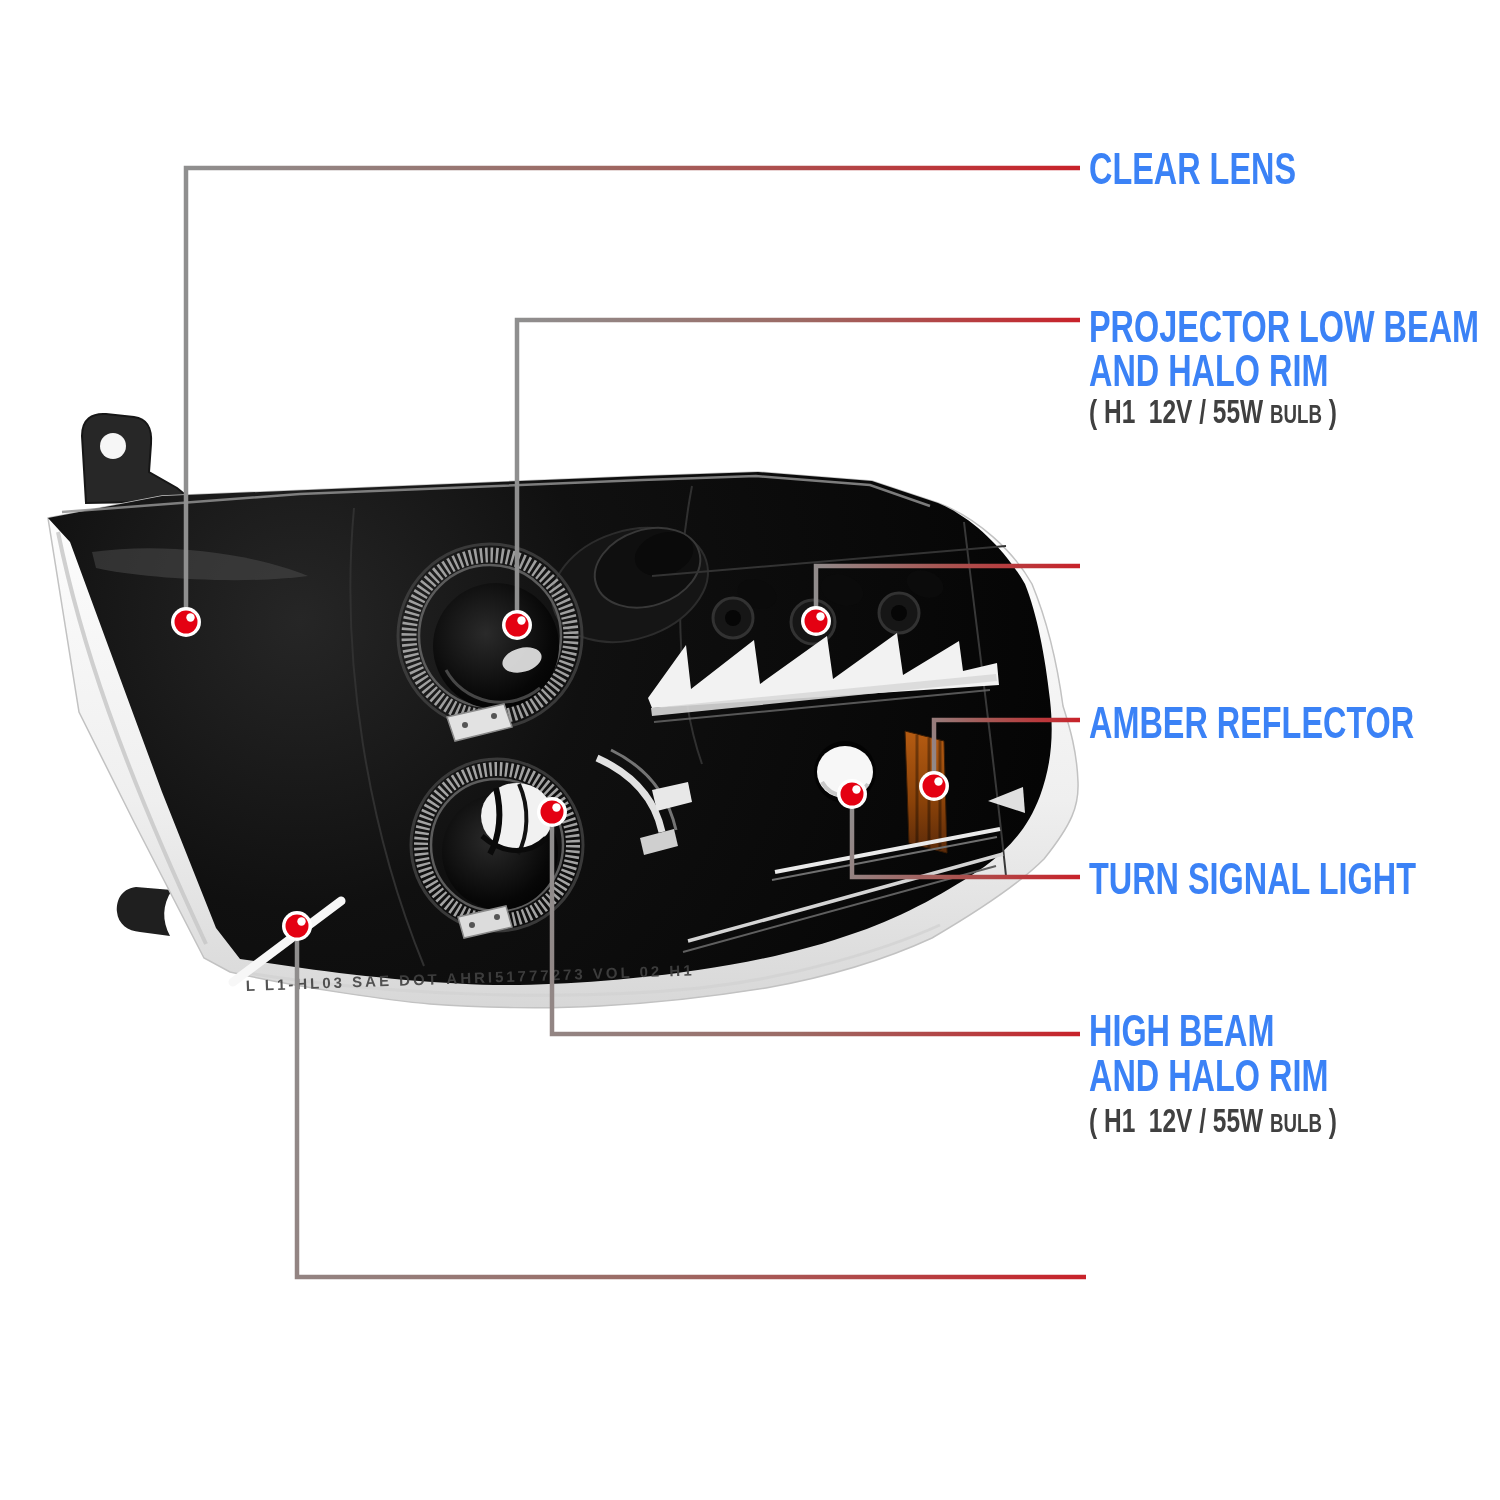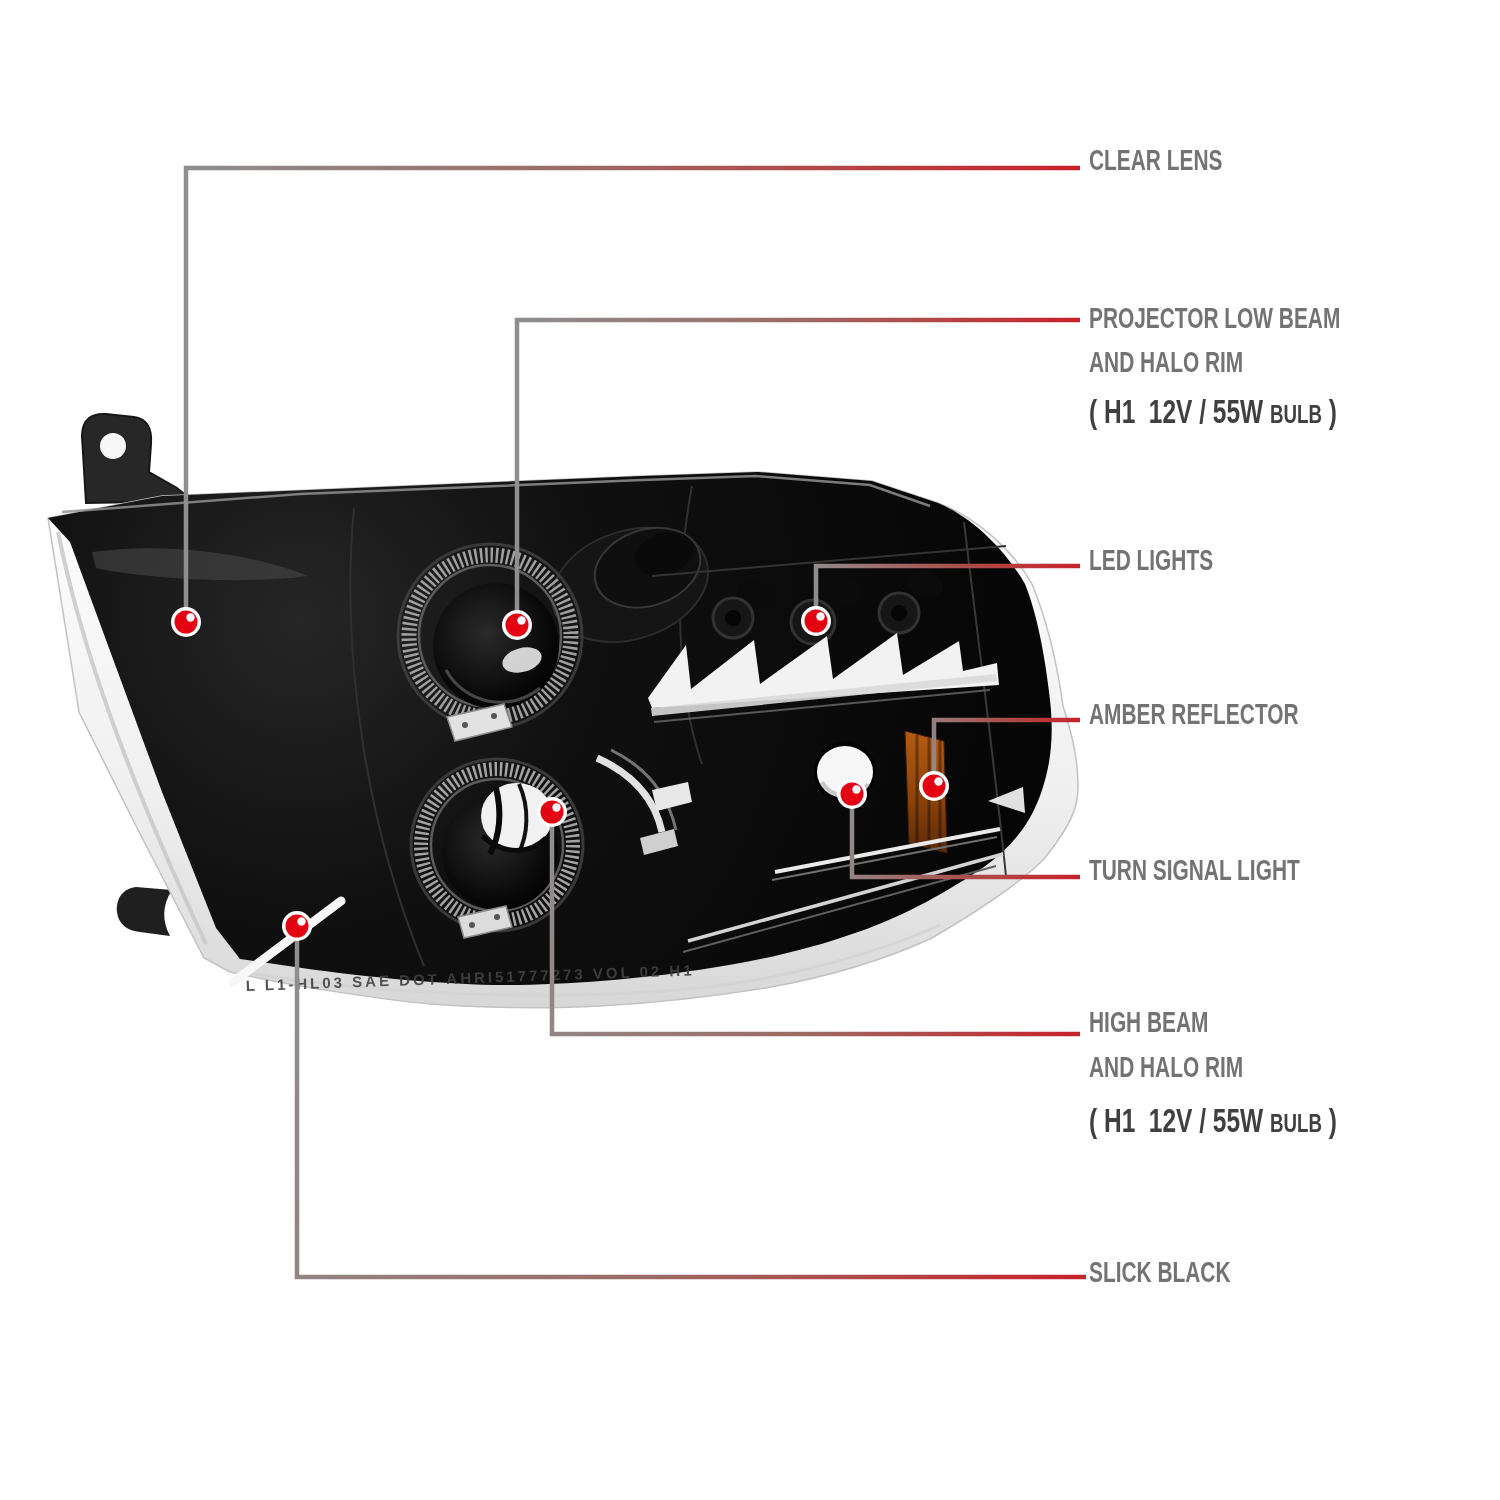--- a/index.html
+++ b/index.html
@@ -5,21 +5,21 @@
   html,body{margin:0;padding:0;}
   body{
     width:1500px;height:1500px;position:relative;overflow:hidden;
     background:#ffffff;
     font-family:"Liberation Sans", sans-serif;
   }
   .stage{position:absolute;inset:0;width:1500px;height:1500px;}
   svg.art{position:absolute;left:0;top:0;}
   .lbl{
     position:absolute;left:1089px;
-    font-weight:bold;font-size:29px;line-height:1;color:#737373;
+    font-weight:bold;font-size:45px;line-height:1;color:#3b82f6;
     white-space:nowrap;
   }
   .cond{display:inline-block;transform:scaleX(.72);transform-origin:0 50%;white-space:pre;}
   .spec{font-size:34px;color:#404040;}
   .spec .bulb{font-size:26px;}
 </style>
 </head>
 <body>
 
 <div class="stage">
@@ -244,39 +244,33 @@
 <div class="lbl" style="top:304px">
   <span class="cond">PROJECTOR LOW BEAM</span>
 </div>
 <div class="lbl" style="top:348px">
   <span class="cond">AND HALO RIM</span>
 </div>
 <div class="lbl spec" style="top:394px">
   <span class="cond"><span>( H1  12V / 55W </span><span class="bulb">BULB</span><span> )</span></span>
 </div>
 
-<div class="lbl" style="top:546px">
-  <span class="cond">LED LIGHTS</span>
-</div>
 
 <div class="lbl" style="top:700px">
   <span class="cond">AMBER REFLECTOR</span>
 </div>
 
 <div class="lbl" style="top:856px">
   <span class="cond">TURN SIGNAL LIGHT</span>
 </div>
 
 <div class="lbl" style="top:1008px">
   <span class="cond">HIGH BEAM</span>
 </div>
 <div class="lbl" style="top:1053px">
   <span class="cond">AND HALO RIM</span>
 </div>
 <div class="lbl spec" style="top:1103px">
   <span class="cond"><span>( H1  12V / 55W </span><span class="bulb">BULB</span><span> )</span></span>
 </div>
 
-<div class="lbl" style="top:1258px">
-  <span class="cond">SLICK BLACK</span>
-</div>
 
 </div>
 
 </body></html>

